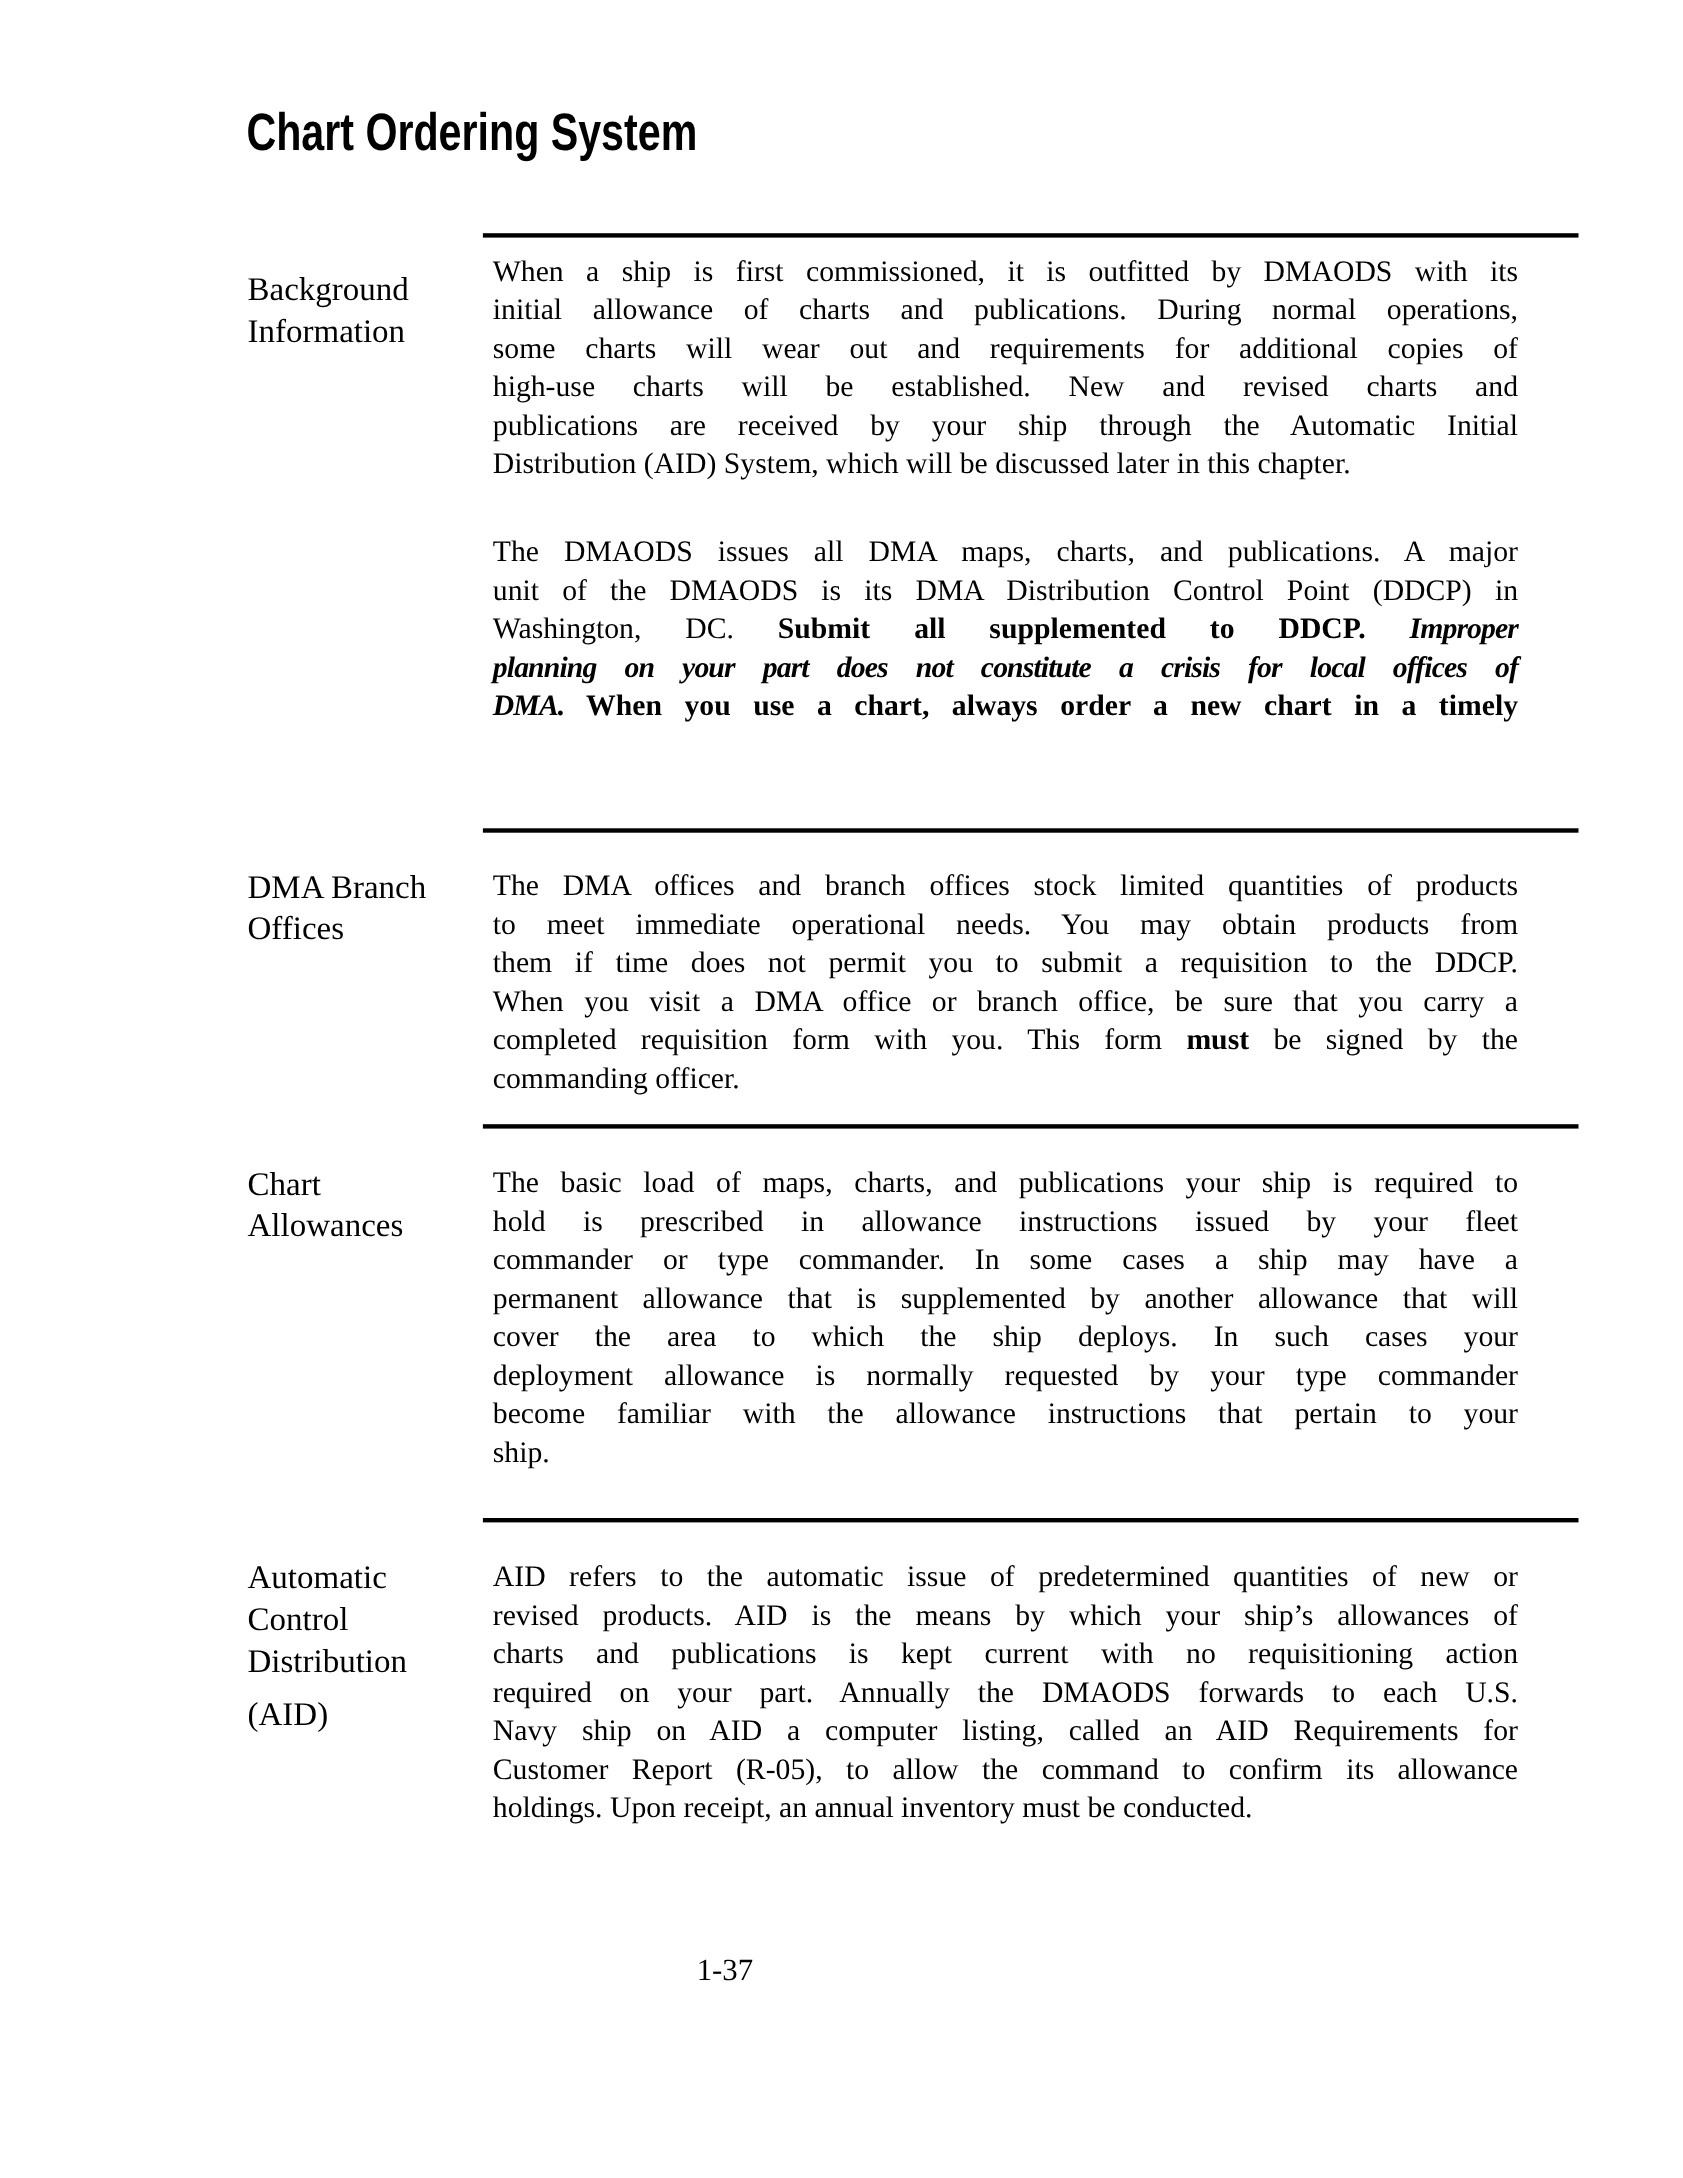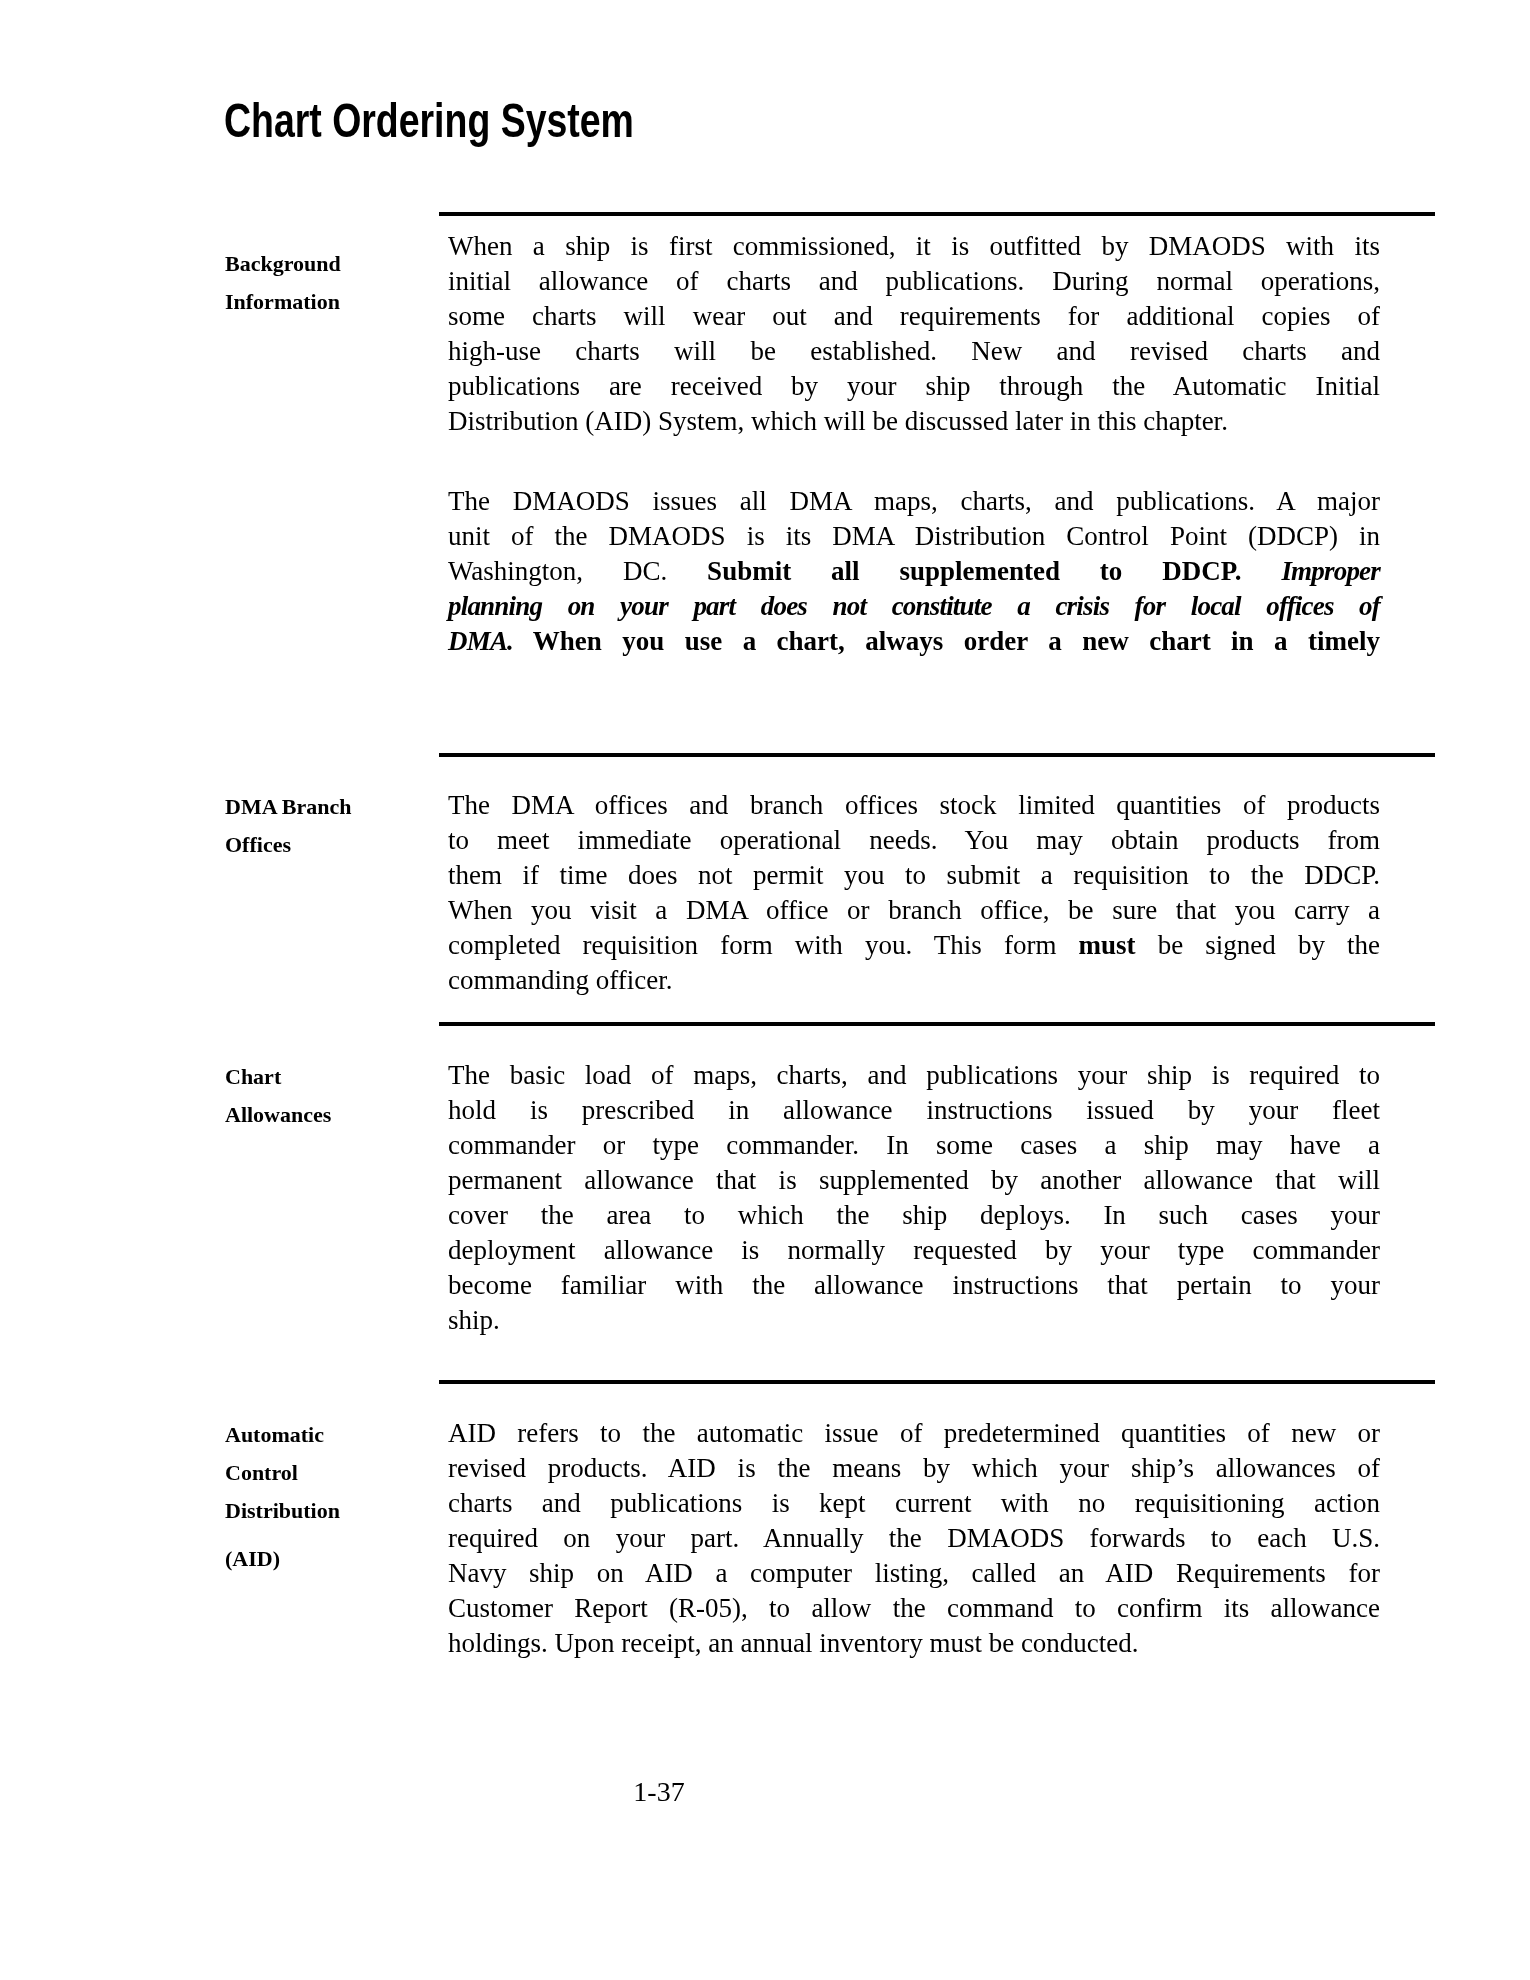--- a/index.html
+++ b/index.html
@@ -13,21 +13,21 @@
     position:absolute;left:184px;top:96px;margin:0;
     font-family:"Liberation Sans", sans-serif;
     font-weight:bold;font-size:48px;line-height:50px;white-space:nowrap;
     transform:scaleX(0.78);transform-origin:left top;letter-spacing:0;
   }
   .rule{
     position:absolute;left:399px;width:996px;height:4px;background:#000000;
   }
   .hd{
     position:absolute;left:185px;width:215px;
-    font-weight:bold;font-size:22px;line-height:38px;
+    font-weight:normal;font-size:30px;line-height:38px;
   }
   .hd .hline{white-space:nowrap;}
   .hd .gap{margin-top:10px;}
   .bd{
     position:absolute;left:408px;width:932px;
     font-size:27px;line-height:35px;
   }
   .ln{text-align:justify;text-align-last:justify;}
   .ln.end{text-align-last:left;}
   .b{font-weight:bold;}

